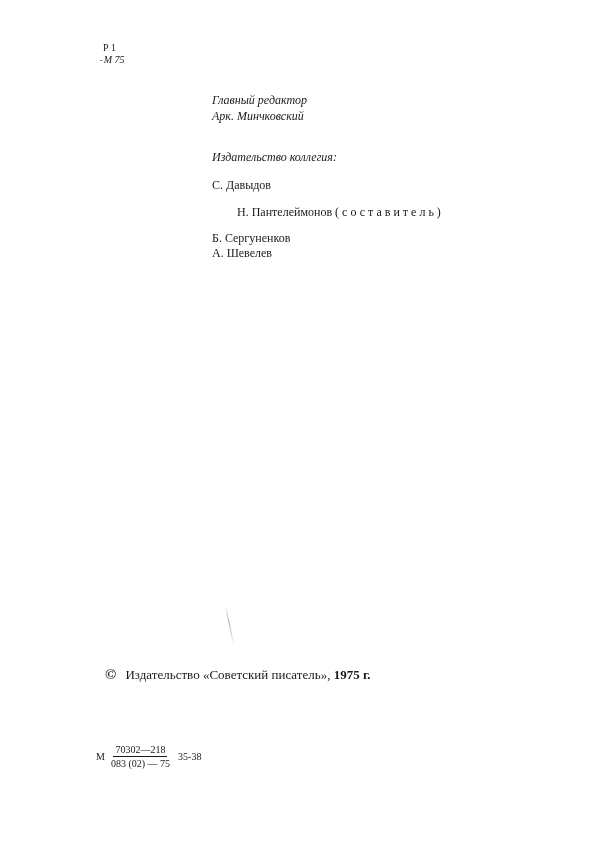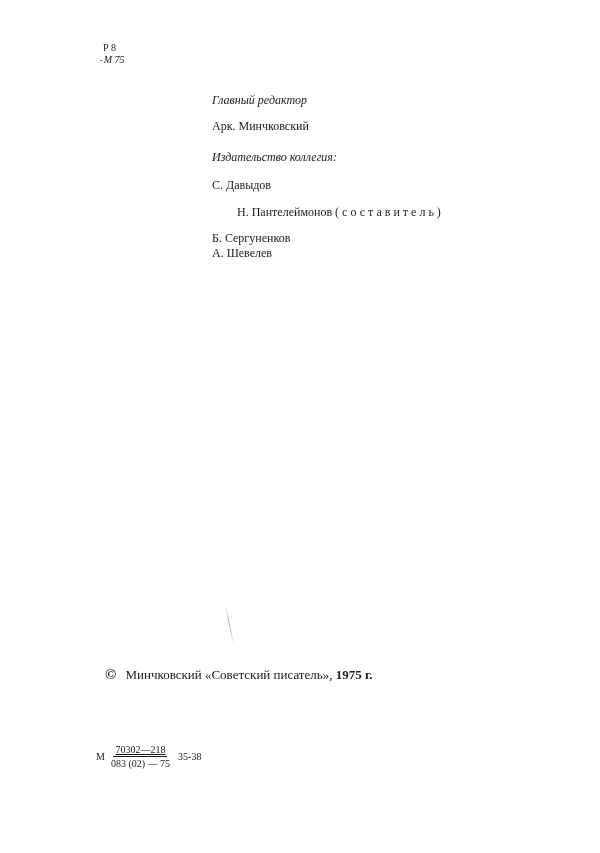--- a/index.html
+++ b/index.html
@@ -12,55 +12,55 @@
     .classif .l2 { margin-left: -3px; font-style: italic; }
     .classif .dash { font-size: 8px; margin-right: 1px; }
     .line { left: 212px; font-size: 12px; white-space: nowrap; font-family: "Liberation Serif", serif; }
     .it { font-style: italic; }
     .spaced { letter-spacing: 3px; }
     .copyright { left: 105px; top: 666px; font-size: 13px; white-space: nowrap; font-family: "Liberation Serif", serif; }
     .copyright .c { font-size: 15px; font-weight: bold; margin-right: 6px; }
     .copyright .yr { font-weight: bold; }
     .code { left: 96px; top: 744px; font-size: 10px; font-family: "Liberation Serif", serif; display: flex; align-items: center; }
     .frac { display: inline-flex; flex-direction: column; align-items: center; margin: 0 6px 0 4px; }
-    .frac .num { border-bottom: 1px solid #1a1a1a; padding: 0 2px 1px; text-decoration: underline; }
+    .frac .num { border-bottom: 1px solid #1a1a1a; padding: 0 2px 1px; }
     .frac .den { padding: 1px 2px 0; }
     .mark { left: 229px; top: 605px; width: 1px; height: 40px; background: linear-gradient(#fff, #aaa 40%, #ccc 70%, #fff); transform: rotate(-12deg); }
   </style>
 </head>
 <body>
 
 <div class="abs classif">
-  <div>Р 8</div>
+  <div>Р 1</div>
   <div class="l2"><span class="dash">-</span><span>М 75</span></div>
 </div>
 
 <div class="abs line it" style="top:93px;">Главный редактор</div>
-<div class="abs line" style="top:119px;">Арк. Минчковский</div>
+<div class="abs line" style="top:109px;font-style:italic;">Арк. Минчковский</div>
 <div class="abs line it" style="top:150px;">Издательство коллегия:</div>
 
 <div class="abs line" style="top:178px;">
   <span>С. Давыдов</span>
 </div>
 <div class="abs line" style="top:205px;margin-left:25px;">
   <span>Н. Пантелеймонов</span>
   <span class="spaced">(составитель)</span>
 </div>
 <div class="abs line" style="top:231px;">
   <span>Б. Сергуненков</span>
 </div>
 <div class="abs line" style="top:246px;">
   <span>А. Шевелев</span>
 </div>
 
 <div class="abs mark"></div>
 
 <div class="abs copyright">
   <span class="c">©</span>
-  <span>Минчковский «Советский писатель»,</span>
+  <span>Издательство «Советский писатель»,</span>
   <span class="yr">1975 г.</span>
 </div>
 
 <div class="abs code">
   <span>М</span>
   <span class="frac">
     <span class="num">70302—218</span>
     <span class="den">083 (02) — 75</span>
   </span>
   <span>35-38</span>

